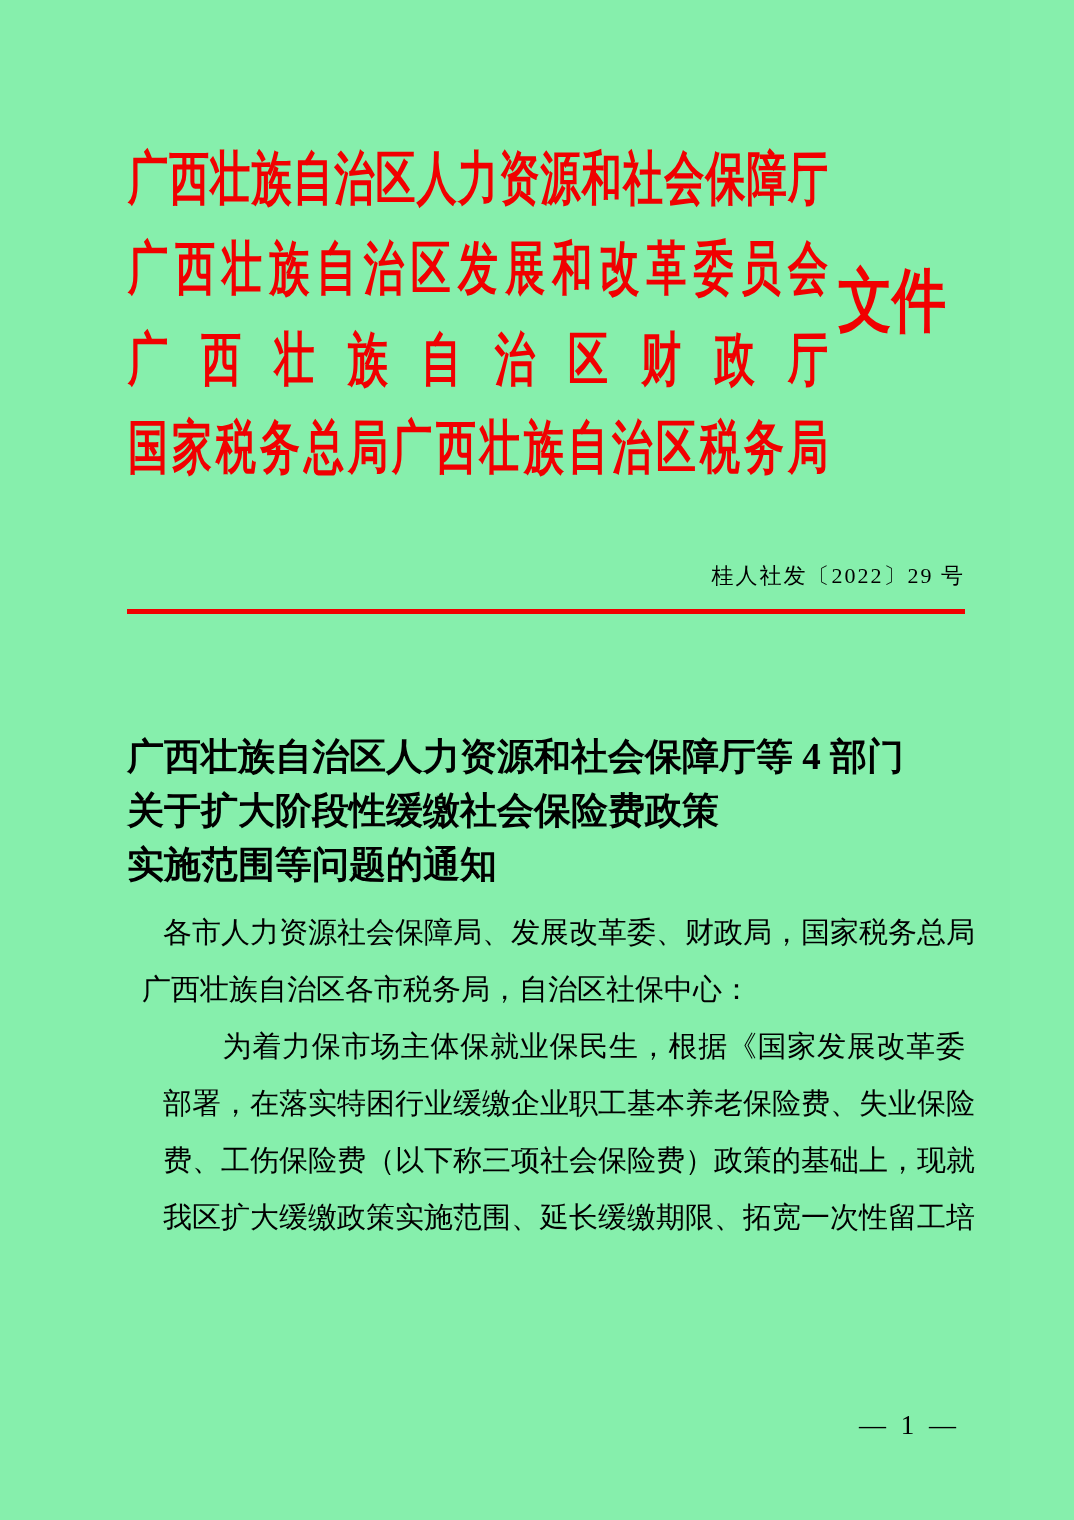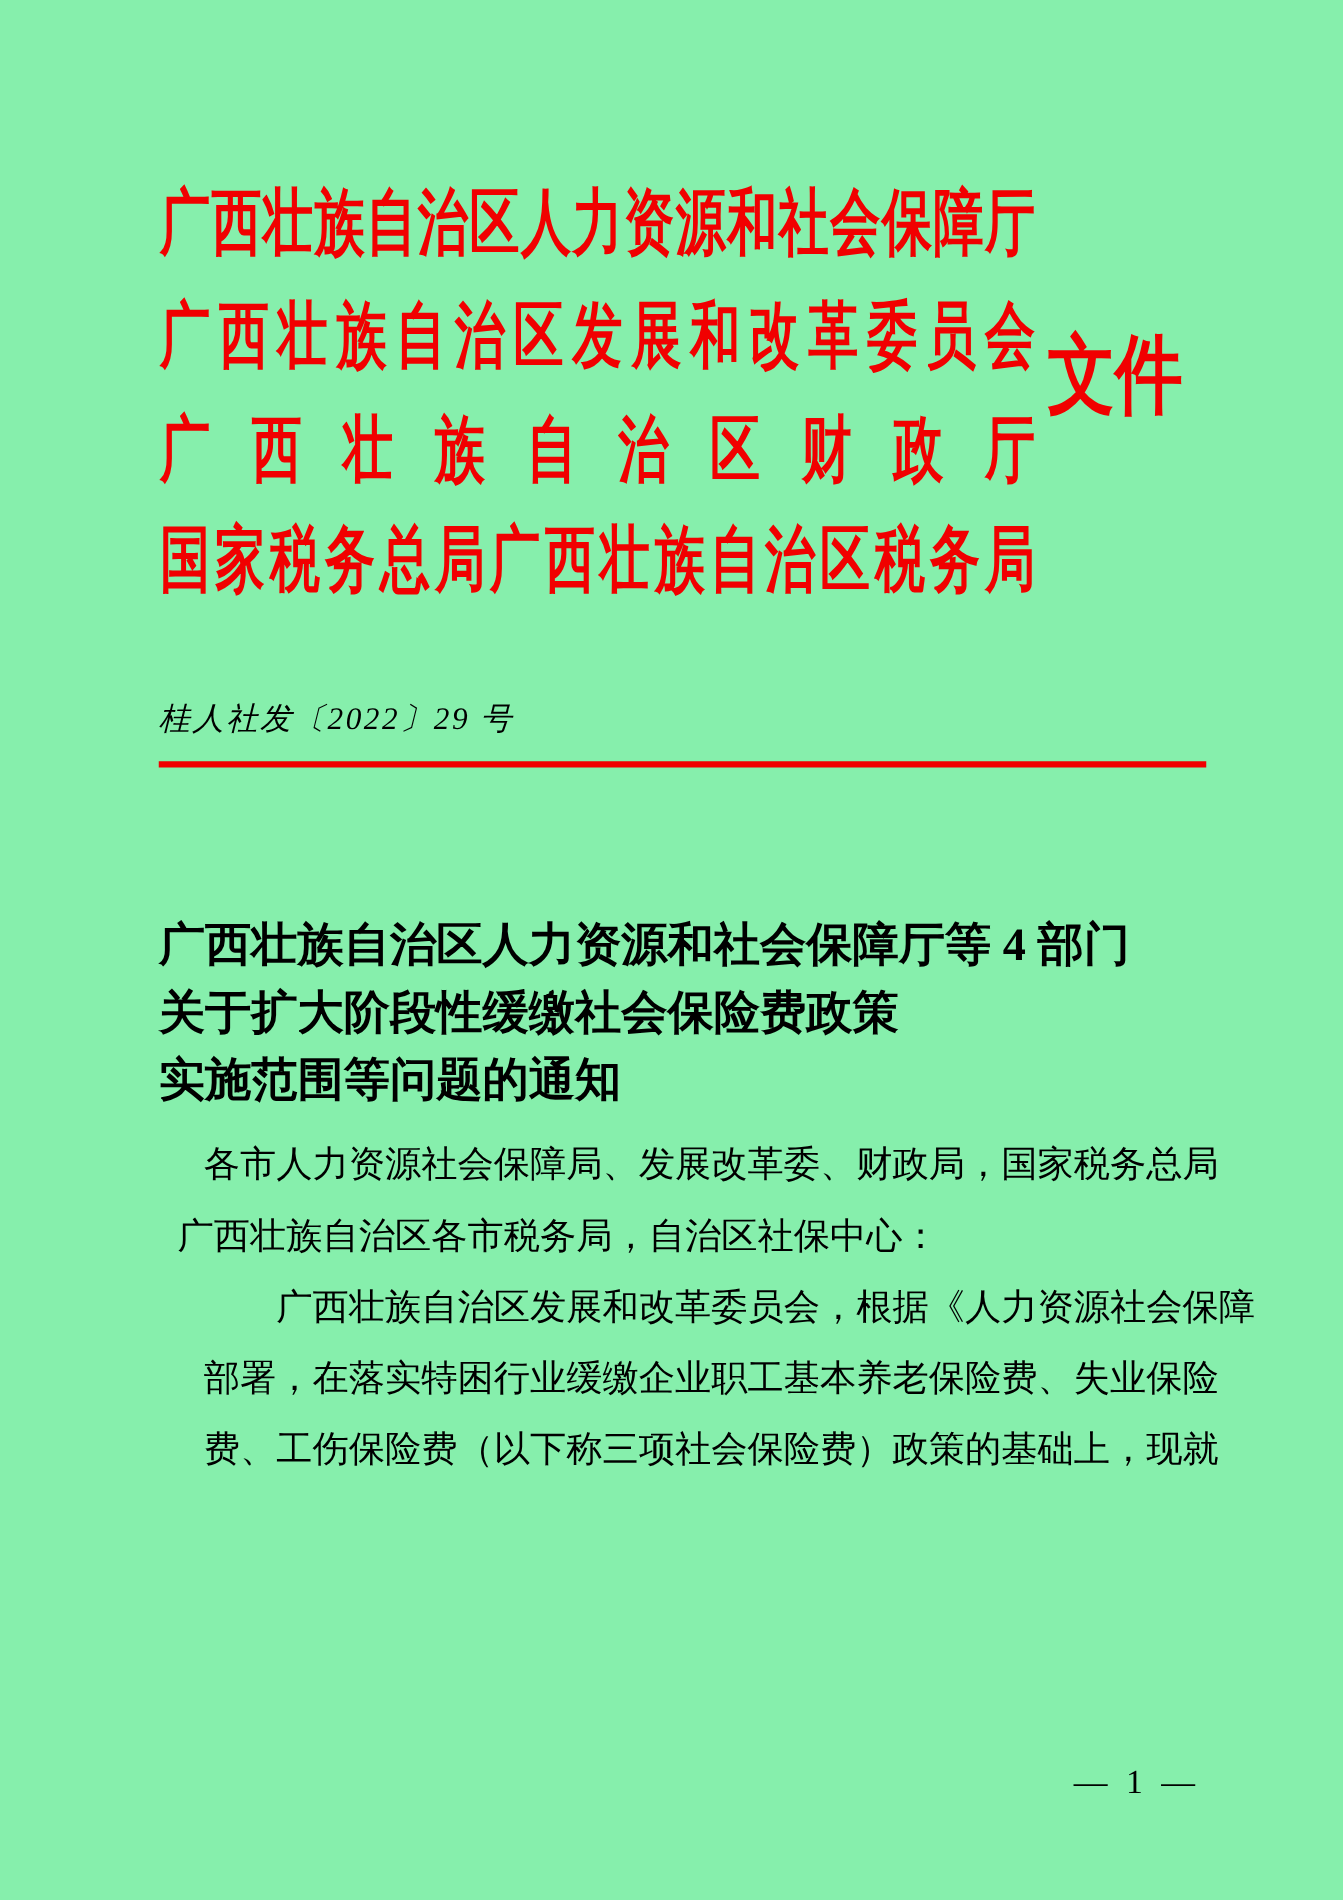--- a/index.html
+++ b/index.html
@@ -48,25 +48,24 @@
     transform: scaleY(1.28);
     transform-origin: left top;
   }
 
   
   .doc-number {
     position: absolute;
     left: 127px;
     top: 561px;
     width: 838px;
-    text-align: left;
-    font-size: 25px;
+    text-align: right;
+    font-size: 22px;
     line-height: 30px;
     letter-spacing: 2px;
-    font-style: italic;
   }
   .red-rule {
     position: absolute;
     left: 127px;
     top: 609px;
     width: 838px;
     height: 5px;
     background: var(--red);
   }
 
@@ -131,20 +130,21 @@
 
   <div class="title-block">
     <div>广西壮族自治区人力资源和社会保障厅等 4 部门</div>
     <div>关于扩大阶段性缓缴社会保险费政策</div>
     <div>实施范围等问题的通知</div>
   </div>
 
   <div class="body-block">
     <div class="body-line just">各市人力资源社会保障局、发展改革委、财政局，国家税务总局</div>
     <div class="body-line left">广西壮族自治区各市税务局，自治区社保中心：</div>
-    <div class="body-line just">　　广西壮族自治区发展和改革委员会，根据《人力资源社会保障</div>
+    <div class="body-line just">　　为着力保市场主体保就业保民生，根据《国家发展改革委</div>
     <div class="body-line just">部署，在落实特困行业缓缴企业职工基本养老保险费、失业保险</div>
     <div class="body-line just">费、工伤保险费（以下称三项社会保险费）政策的基础上，现就</div>
+    <div class="body-line just">我区扩大缓缴政策实施范围、延长缓缴期限、拓宽一次性留工培</div>
   </div>
 
   <div class="page-number">— 1 —</div>
 
 </div>
 
 </body></html>

